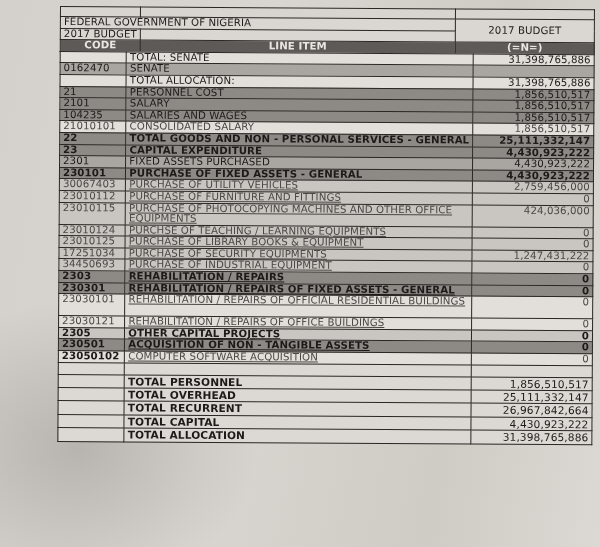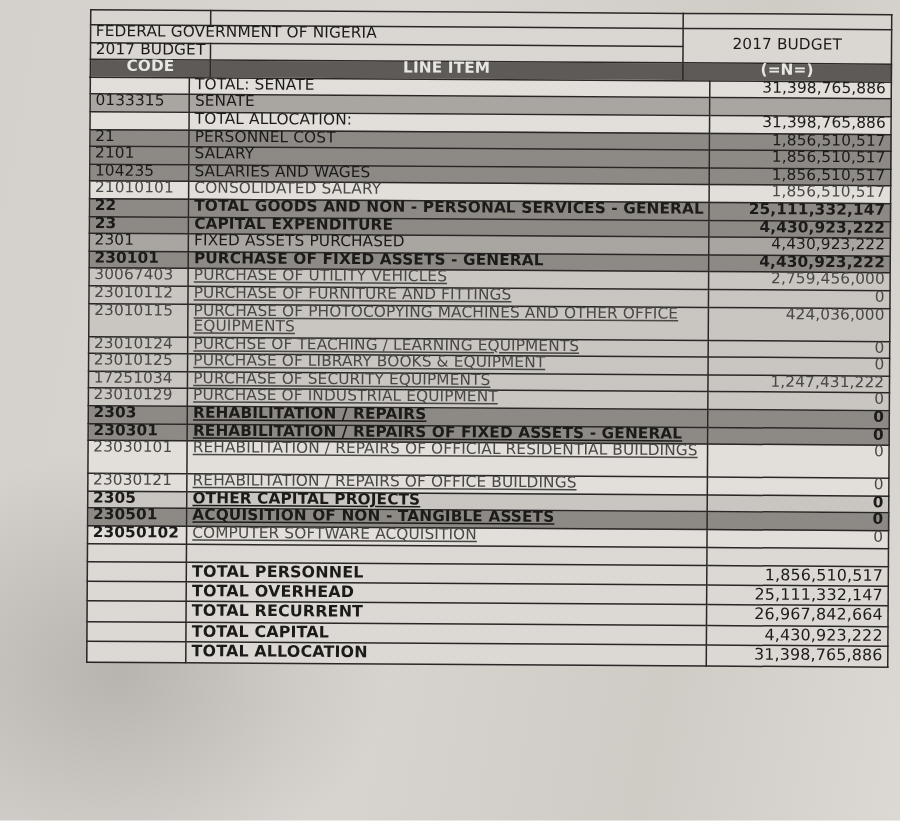--- a/index.html
+++ b/index.html
@@ -88,21 +88,21 @@
         <col class="c-item">
         <col class="c-amt">
       </colgroup>
     <tbody id="tbody-main">
       <tr class="shade-white">
         <td></td>
         <td>TOTAL: SENATE</td>
         <td class="amt">31,398,765,886</td>
       </tr>
       <tr class="shade-mid">
-        <td>0133315</td>
+        <td>0162470</td>
         <td>SENATE</td>
         <td class="amt"></td>
       </tr>
       <tr class="shade-white">
         <td></td>
         <td>TOTAL ALLOCATION:</td>
         <td class="amt" style="vertical-align:bottom;">31,398,765,886</td>
       </tr>
 
       <tr class="shade-dark">
@@ -169,21 +169,21 @@
           <td>23010125</td>
           <td class="item"><span class="item-text">PURCHASE OF LIBRARY BOOKS &amp; EQUIPMENT</span></td>
           <td class="amt">0</td>
         </tr>
       <tr class="shade-light light-text u">
           <td>17251034</td>
           <td class="item"><span class="item-text">PURCHASE OF SECURITY EQUIPMENTS</span></td>
           <td class="amt">1,247,431,222</td>
         </tr>
       <tr class="shade-light light-text u">
-          <td>23010129</td>
+          <td>34450693</td>
           <td class="item"><span class="item-text">PURCHASE OF INDUSTRIAL EQUIPMENT</span></td>
           <td class="amt">0</td>
         </tr>
       <tr class="shade-dark bold u">
           <td>2303</td>
           <td class="item"><span class="item-text">REHABILITATION / REPAIRS</span></td>
           <td class="amt">0</td>
         </tr>
       <tr class="shade-dark bold u">
           <td>230301</td>

